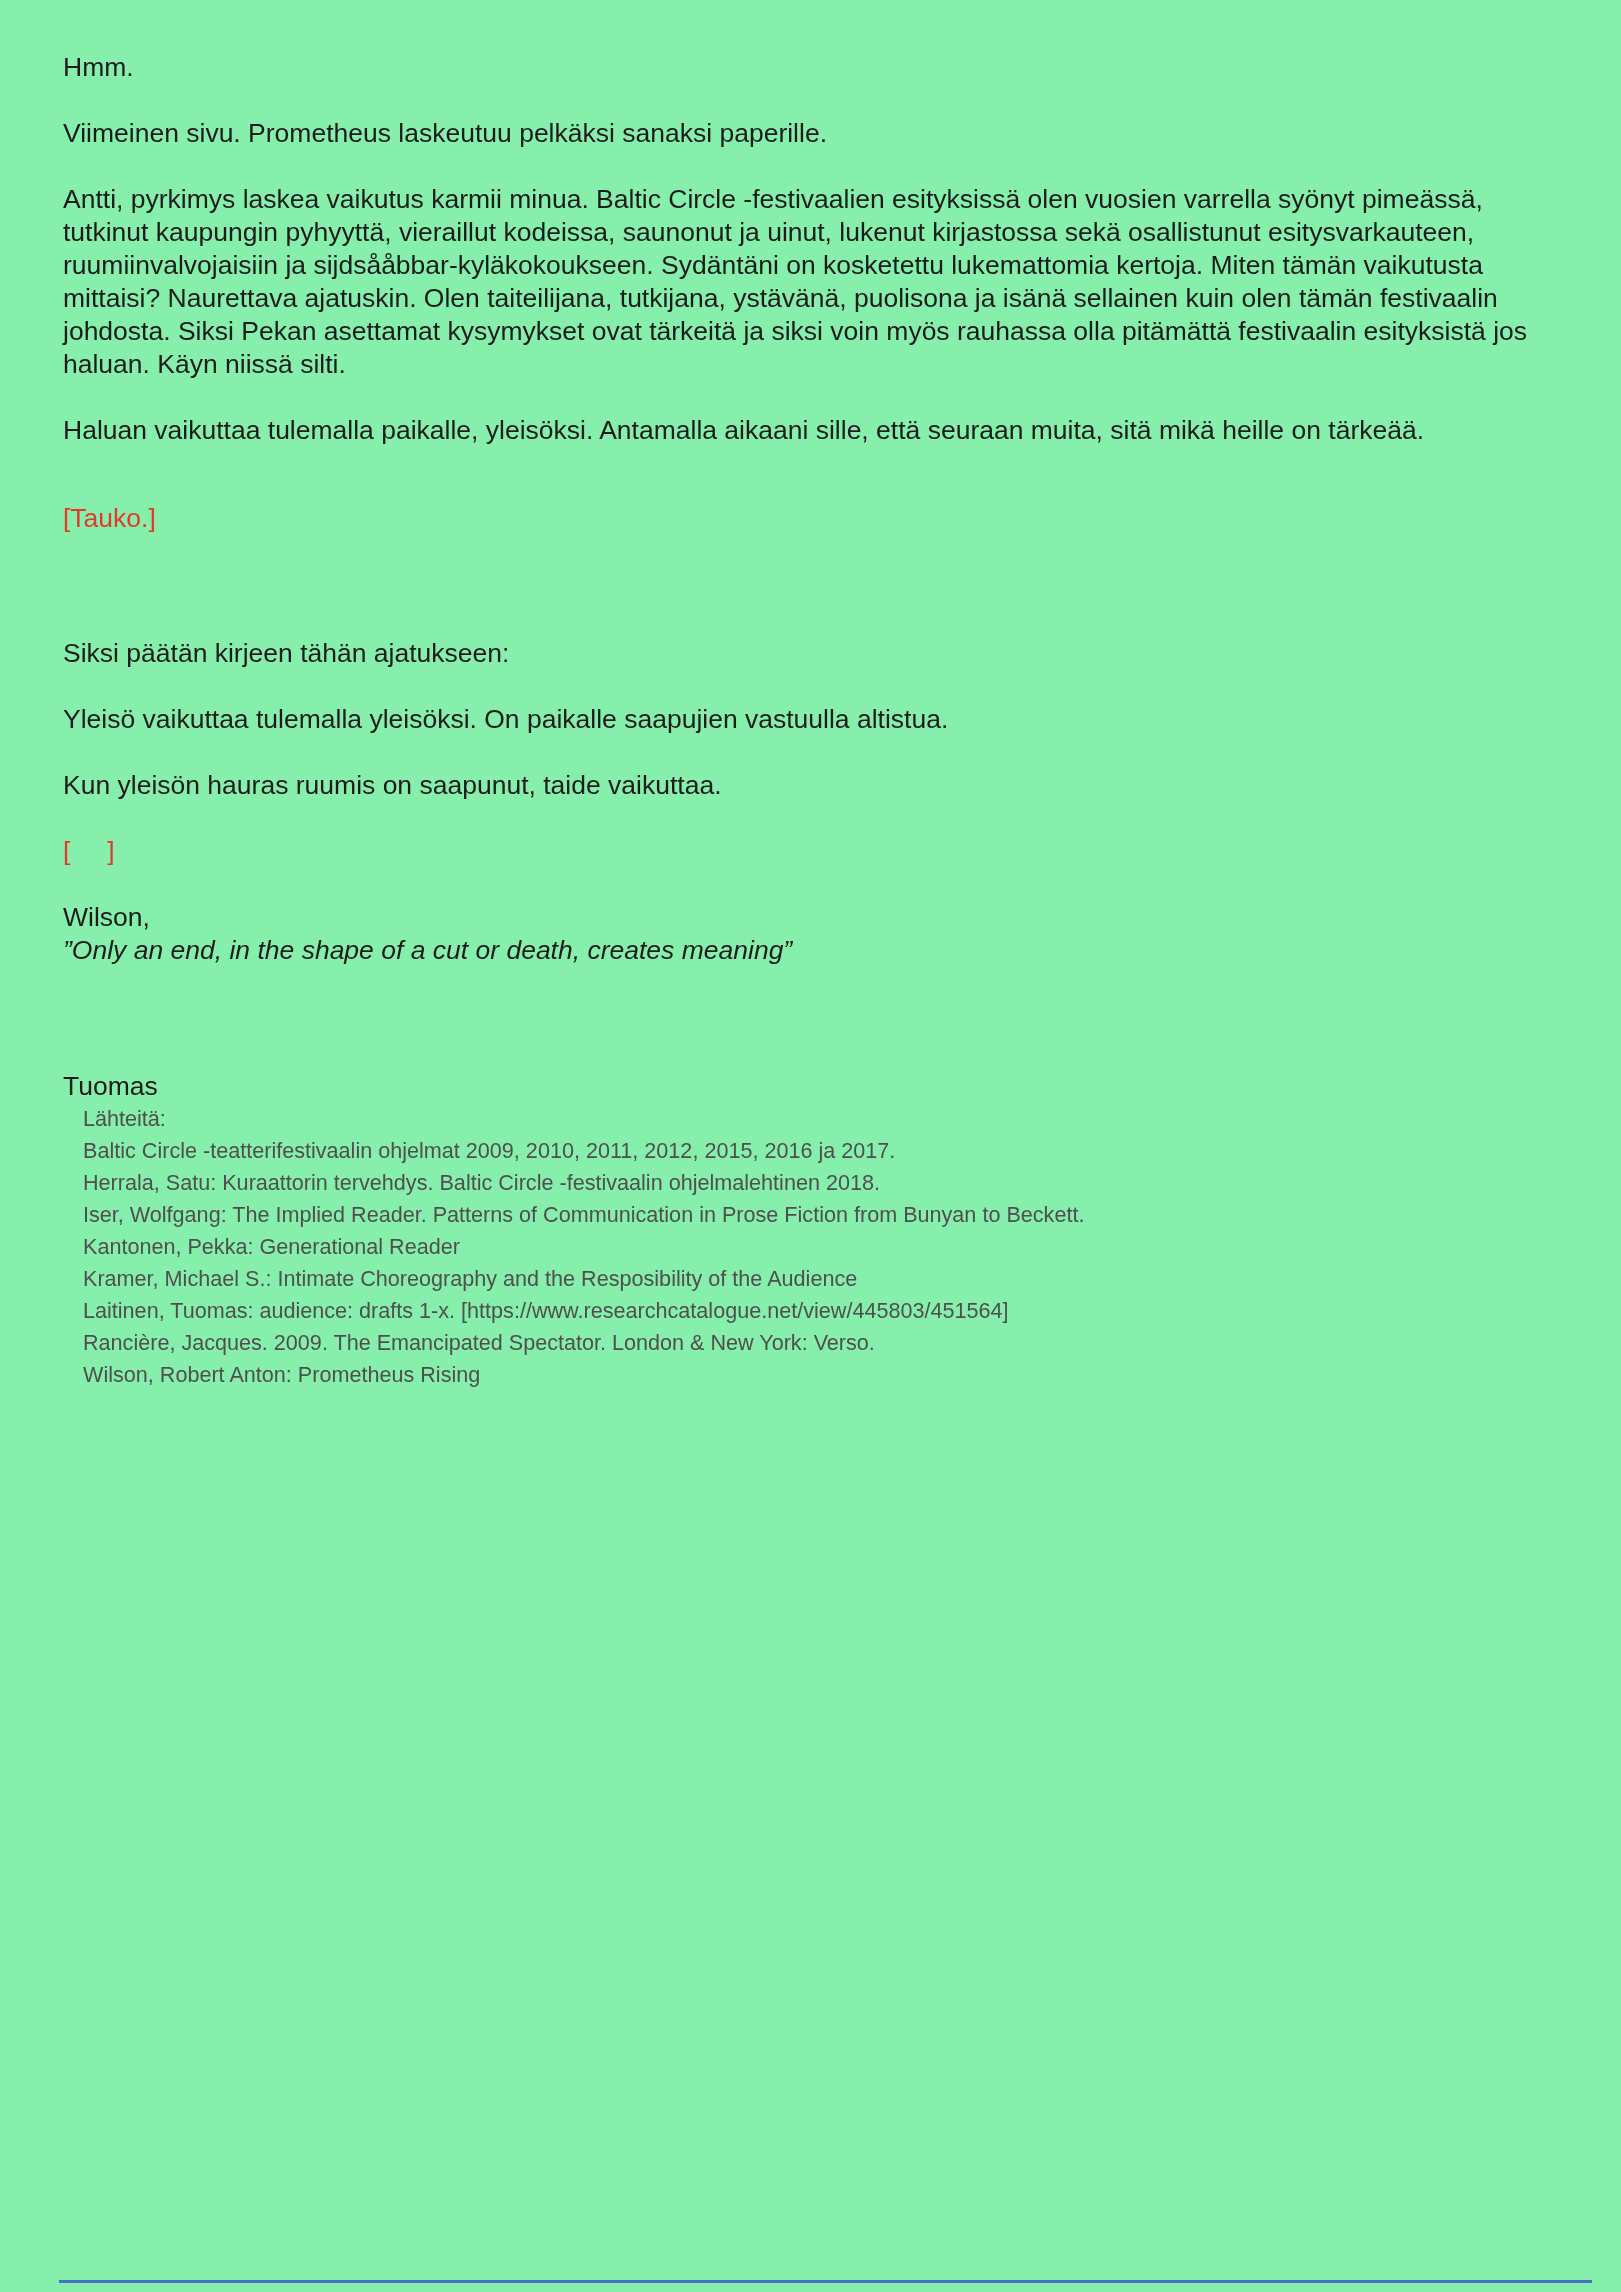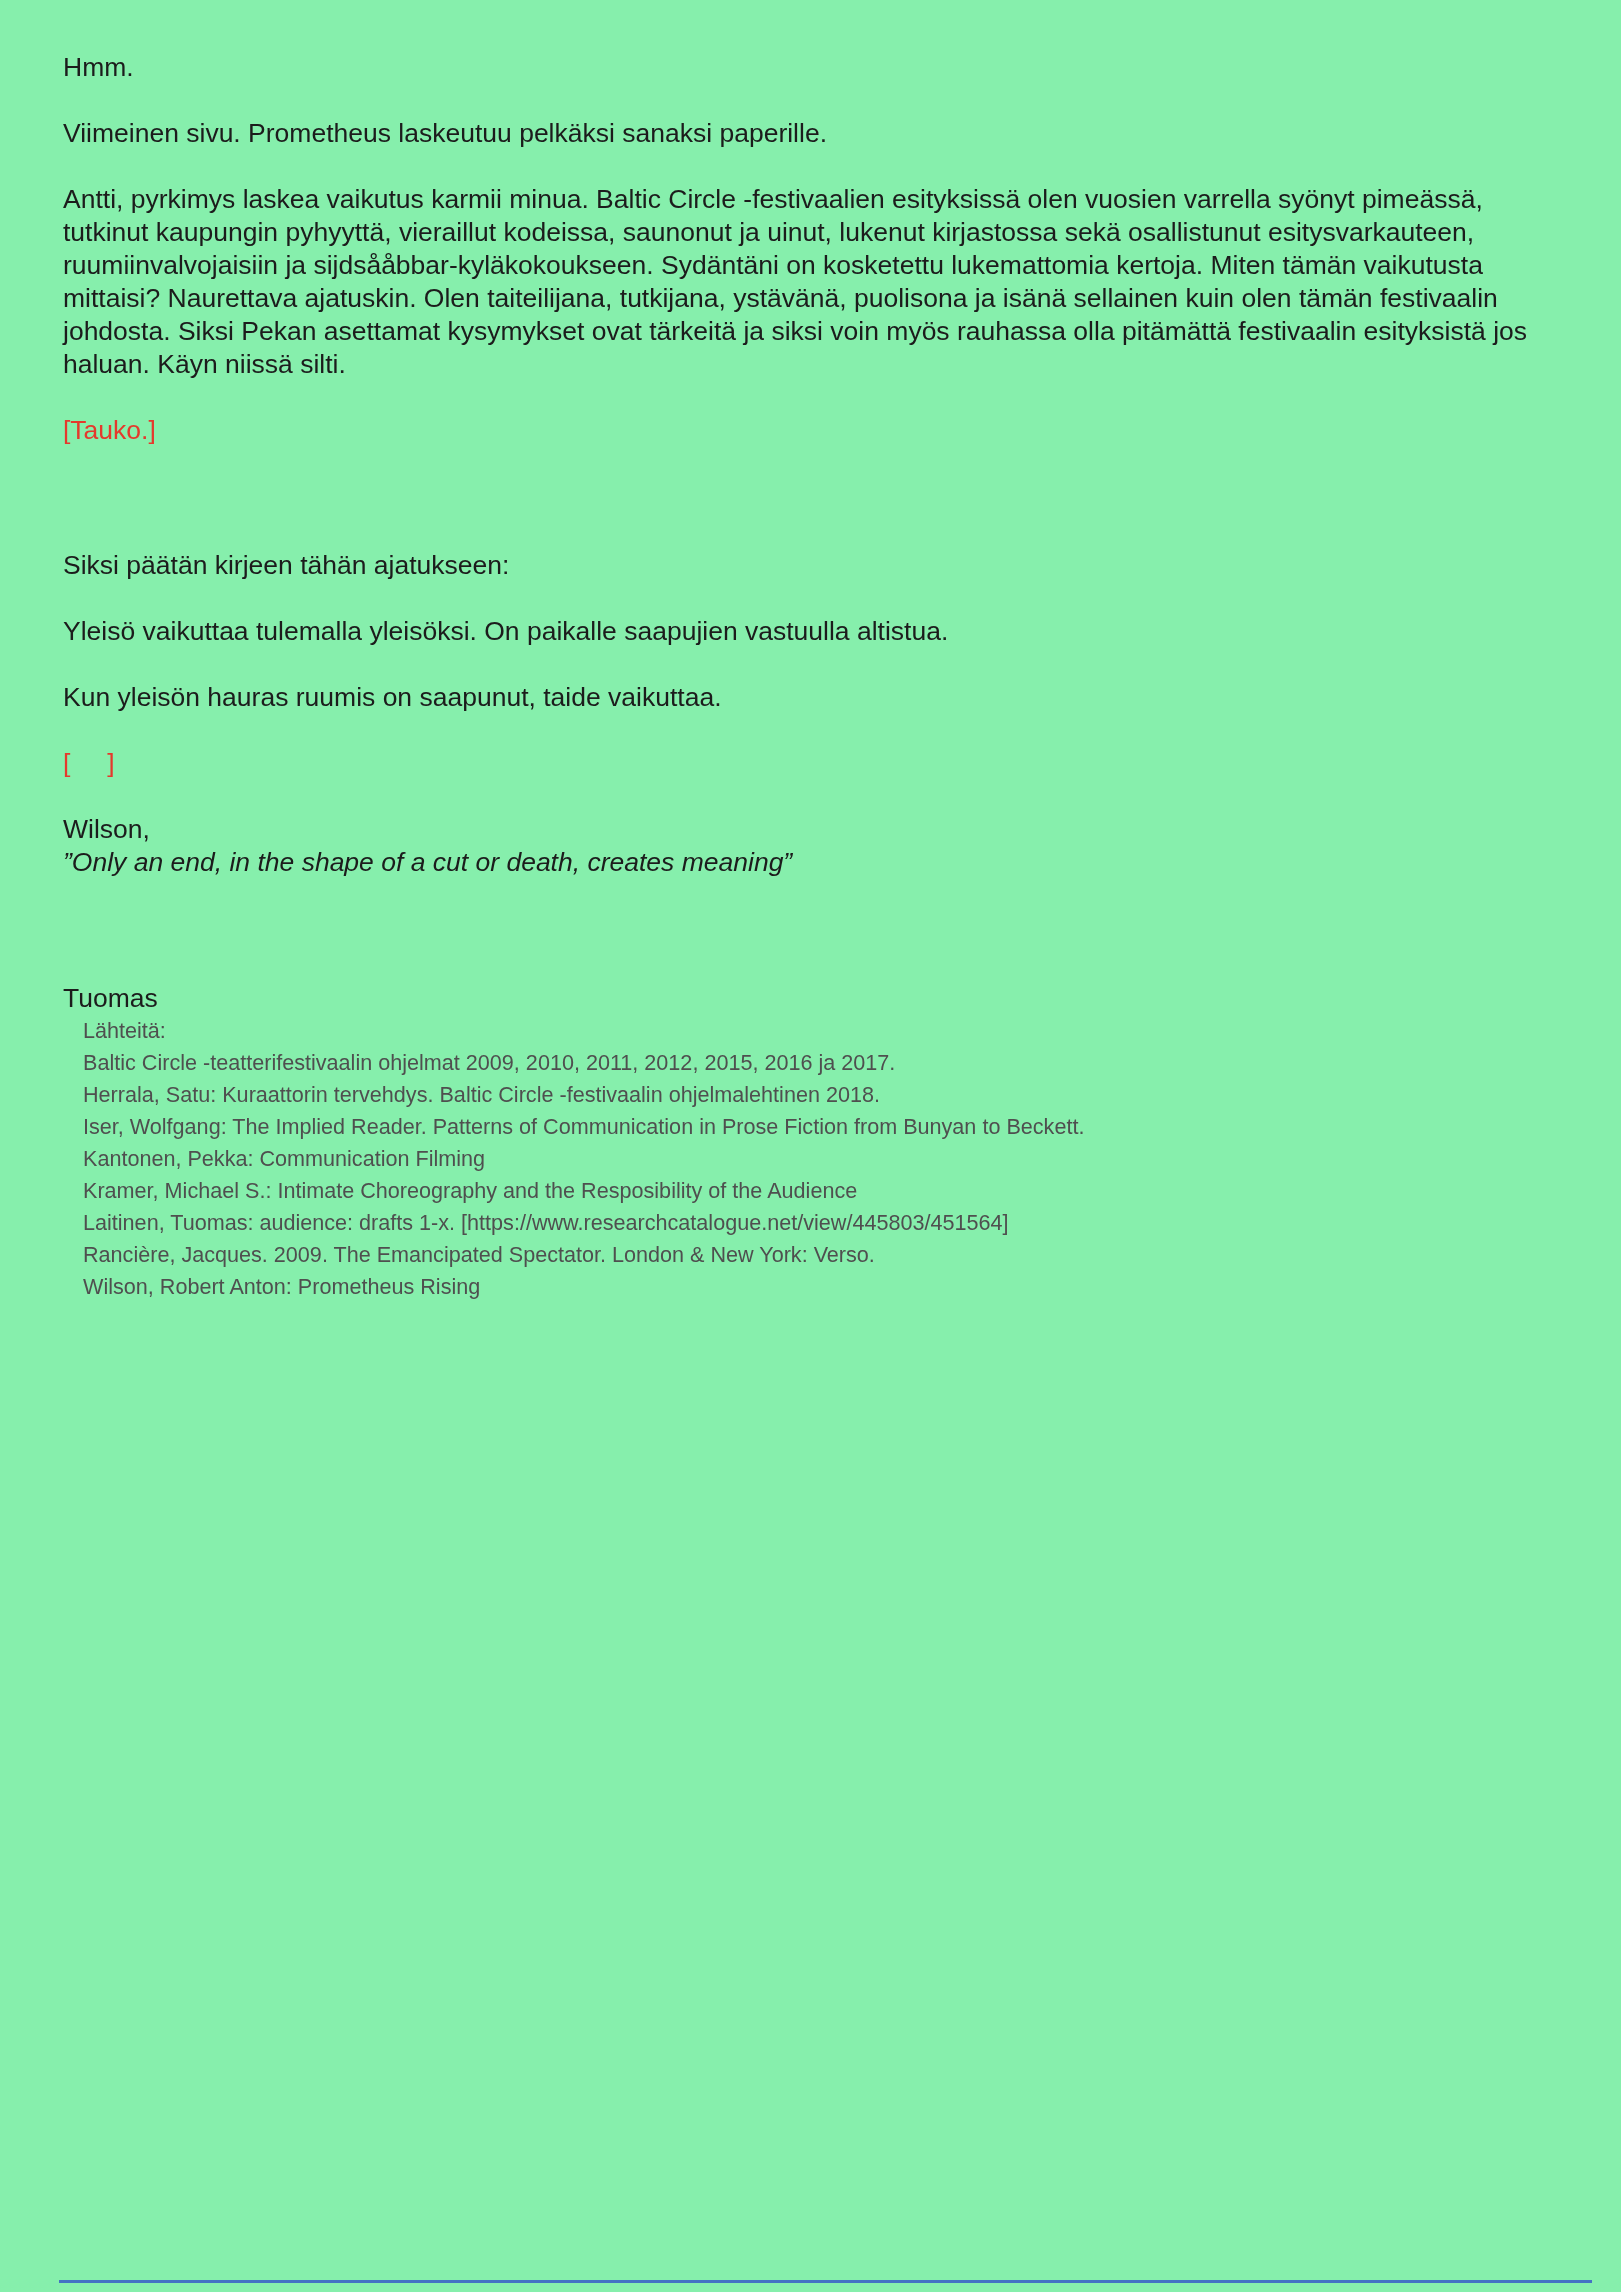--- a/index.html
+++ b/index.html
@@ -63,41 +63,42 @@
 
 <div class="page">
   <div class="doc">
 
     <p>Hmm.</p>
 
     <p>Viimeinen sivu. Prometheus laskeutuu pelkäksi sanaksi paperille.</p>
 
     <p>Antti, pyrkimys laskea vaikutus karmii minua. Baltic Circle -festivaalien esityksissä olen vuosien varrella syönyt pimeässä, tutkinut kaupungin pyhyyttä, vieraillut kodeissa, saunonut ja uinut, lukenut kirjastossa sekä osallistunut esitysvarkauteen, ruumiinvalvojaisiin ja sijdsååbbar-kyläkokoukseen. Sydäntäni on kosketettu lukemattomia kertoja. Miten tämän vaikutusta mittaisi? Naurettava ajatuskin. Olen taiteilijana, tutkijana, ystävänä, puolisona ja isänä sellainen kuin olen tämän festivaalin johdosta. Siksi Pekan asettamat kysymykset ovat tärkeitä ja siksi voin myös rauhassa olla pitämättä festivaalin esityksistä jos haluan. Käyn niissä silti.</p>
 
+    <p class="gap-after-haluan">Haluan vaikuttaa tulemalla paikalle, yleisöksi. Antamalla aikaani sille, että seuraan muita, sitä mikä heille on tärkeää.</p>
 
     <p class="red gap-after-pause">[Tauko.]</p>
 
     <p>Siksi päätän kirjeen tähän ajatukseen:</p>
 
     <p>Yleisö vaikuttaa tulemalla yleisöksi. On paikalle saapujien vastuulla altistua.</p>
 
     <p>Kun yleisön hauras ruumis on saapunut, taide vaikuttaa.</p>
 
     <p class="red">[&nbsp;&nbsp;&nbsp;&nbsp;&nbsp;]</p>
 
     <p class="tight">Wilson,</p>
     <p class="tight quote gap-after-quote">”Only an end, in the shape of a cut or death, creates meaning”</p>
     <p class="tight">Tuomas</p>
 
     <div class="sources">
       <p>Lähteitä:</p>
       <p>Baltic Circle -teatterifestivaalin ohjelmat 2009, 2010, 2011, 2012, 2015, 2016 ja 2017.</p>
       <p>Herrala, Satu: Kuraattorin tervehdys. Baltic Circle -festivaalin ohjelmalehtinen 2018.</p>
       <p>Iser, Wolfgang: The Implied Reader. Patterns of Communication in Prose Fiction from Bunyan to Beckett.</p>
-      <p>Kantonen, Pekka: Communication Filming</p>
+      <p>Kantonen, Pekka: Generational Reader</p>
       <p>Kramer, Michael S.: Intimate Choreography and the Resposibility of the Audience</p>
       <p>Laitinen, Tuomas: audience: drafts 1-x. [https://www.researchcatalogue.net/view/445803/451564]</p>
       <p>Rancière, Jacques. 2009. The Emancipated Spectator. London &amp; New York: Verso.</p>
       <p>Wilson, Robert Anton: Prometheus Rising</p>
     </div>
 
   </div>
 
   <div class="bottom-rule"></div>
 </div>

